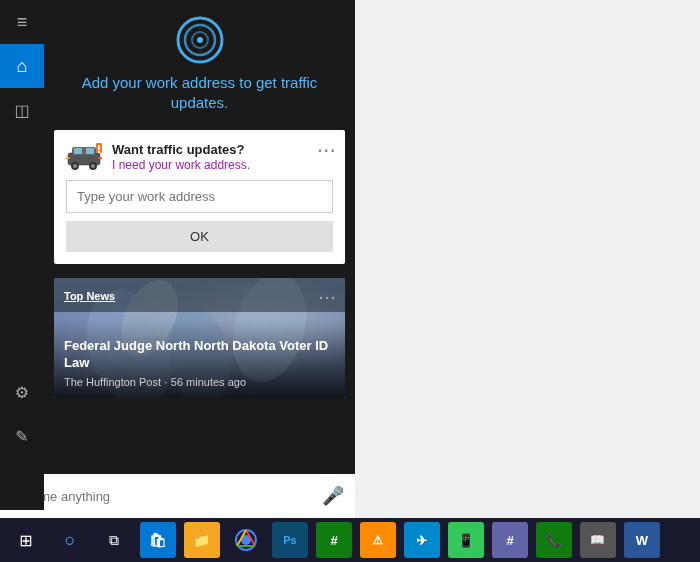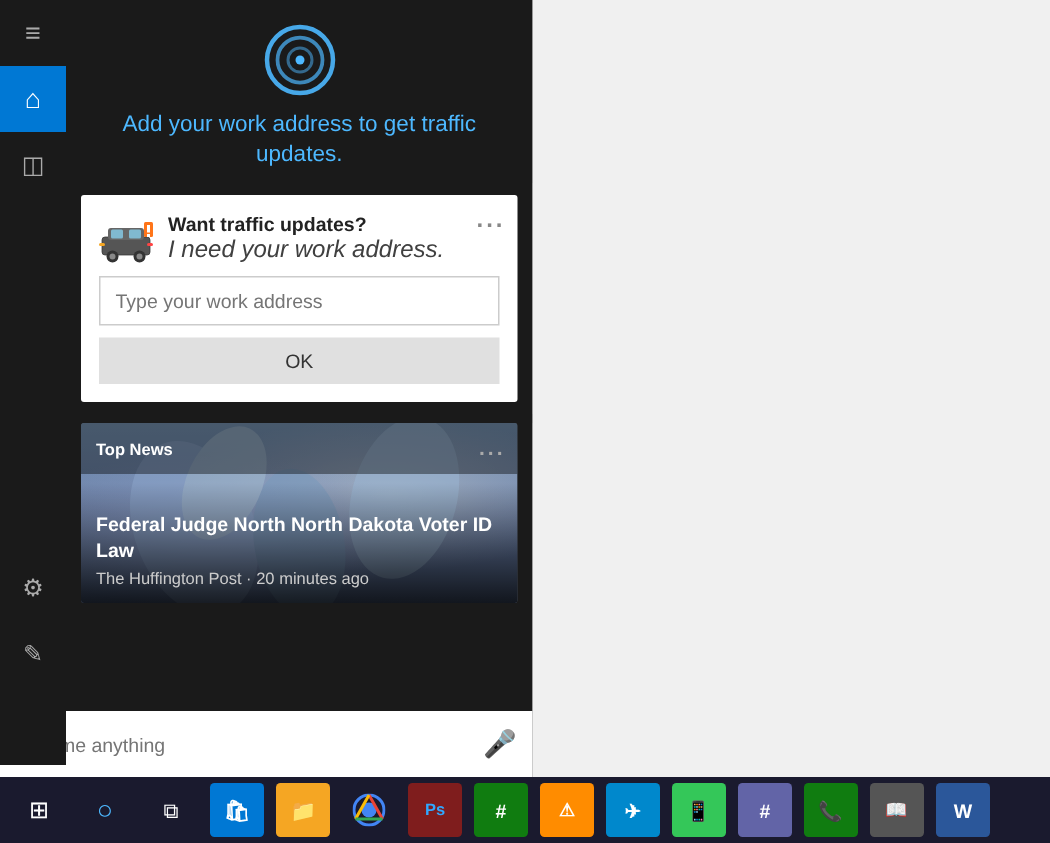--- a/index.html
+++ b/index.html
@@ -111,43 +111,42 @@
       position: absolute;
       top: 8px;
       right: 8px;
       color: #888;
       font-size: 14px;
       cursor: pointer;
     }
 
     .card-header {
       display: flex;
-      align-items: flex-end;
+      align-items: center;
       margin-bottom: 8px;
     }
 
     .car-icon {
       width: 36px;
       height: 28px;
       margin-right: 10px;
       flex-shrink: 0;
     }
 
     .card-title {
       font-size: 13px;
       font-weight: 600;
       color: #222;
       line-height: 1.2;
     }
 
     .card-subtitle {
-      color: #404040;
-      font-size: 16px;
+      color: #a21caf;
+      font-size: 12px;
       cursor: pointer;
-      font-style: italic;
     }
 
     .address-input {
       width: 100%;
       border: 1px solid #ccc;
       padding: 8px 10px;
       font-size: 13px;
       color: #999;
       margin-bottom: 8px;
       outline: none;
@@ -187,20 +186,21 @@
       color: white;
       font-size: 11px;
       font-weight: 600;
       padding: 8px 10px 6px;
       background: rgba(0,0,0,0.5);
       position: absolute;
       top: 0;
       left: 0;
       right: 0;
       z-index: 2;
+      text-decoration: underline;
     }
 
     .news-image-overlay {
       position: absolute;
       bottom: 0;
       left: 0;
       right: 0;
       background: linear-gradient(transparent, rgba(0,0,0,0.8));
       padding: 20px 10px 10px;
     }
@@ -399,21 +399,21 @@
             <ellipse cx="220" cy="50" rx="35" ry="55" fill="#9ab5d0" transform="rotate(15, 220, 50)"></ellipse>
             <ellipse cx="150" cy="80" rx="30" ry="50" fill="#7a9abb" transform="rotate(-10, 150, 80)"></ellipse>
             <ellipse cx="100" cy="40" rx="25" ry="40" fill="#a0b8cc" transform="rotate(25, 100, 40)"></ellipse>
           </svg>
         </div>
         <div style="position:absolute; top:0; left:0; right:0; padding:8px 10px; background:rgba(0,0,0,0.4);">
           <span class="news-label" style="position:static; background:none; padding:0; font-size:11px; font-weight:600;">Top News</span>
         </div>
         <div class="news-image-overlay">
           <div class="news-headline">Federal Judge North North Dakota Voter ID Law</div>
-          <div class="news-source">The Huffington Post · 20 minutes ago</div>
+          <div class="news-source">The Huffington Post · 56 minutes ago</div>
         </div>
       </div>
     </div>
 
   </div>
 
   <div class="ask-bar">
     <input type="text" class="ask-input" placeholder="Ask me anything" style="">
     <span class="mic-icon">🎤</span>
   </div>
@@ -454,21 +454,21 @@
         <circle cx="11" cy="11" r="10" fill="none" stroke="#4285f4" stroke-width="2"></circle>
         <circle cx="11" cy="11" r="5" fill="#4285f4"></circle>
         <path d="M11 1 L20 17" stroke="#ea4335" stroke-width="2" fill="none"></path>
         <path d="M11 1 L2 17" stroke="#fbbc05" stroke-width="2" fill="none"></path>
         <path d="M2 17 L20 17" stroke="#34a853" stroke-width="2" fill="none"></path>
       </svg>
     </div>
   </div>
 
   <div class="taskbar-item">
-    <div class="taskbar-app" style="background:#7f1d1d; font-size:11px; color:#31a8ff; font-weight:bold;">Ps</div>
+    <div class="taskbar-app" style="background:#0c4a6e; font-size:11px; color:#31a8ff; font-weight:bold;">Ps</div>
   </div>
 
   <div class="taskbar-item">
     <div class="taskbar-app" style="background:#107c10; color:white; font-size:13px;">#</div>
   </div>
 
   <div class="taskbar-item">
     <div class="taskbar-app" style="background:#ff8c00; color:white; font-size:12px;">⚠</div>
   </div>
 

